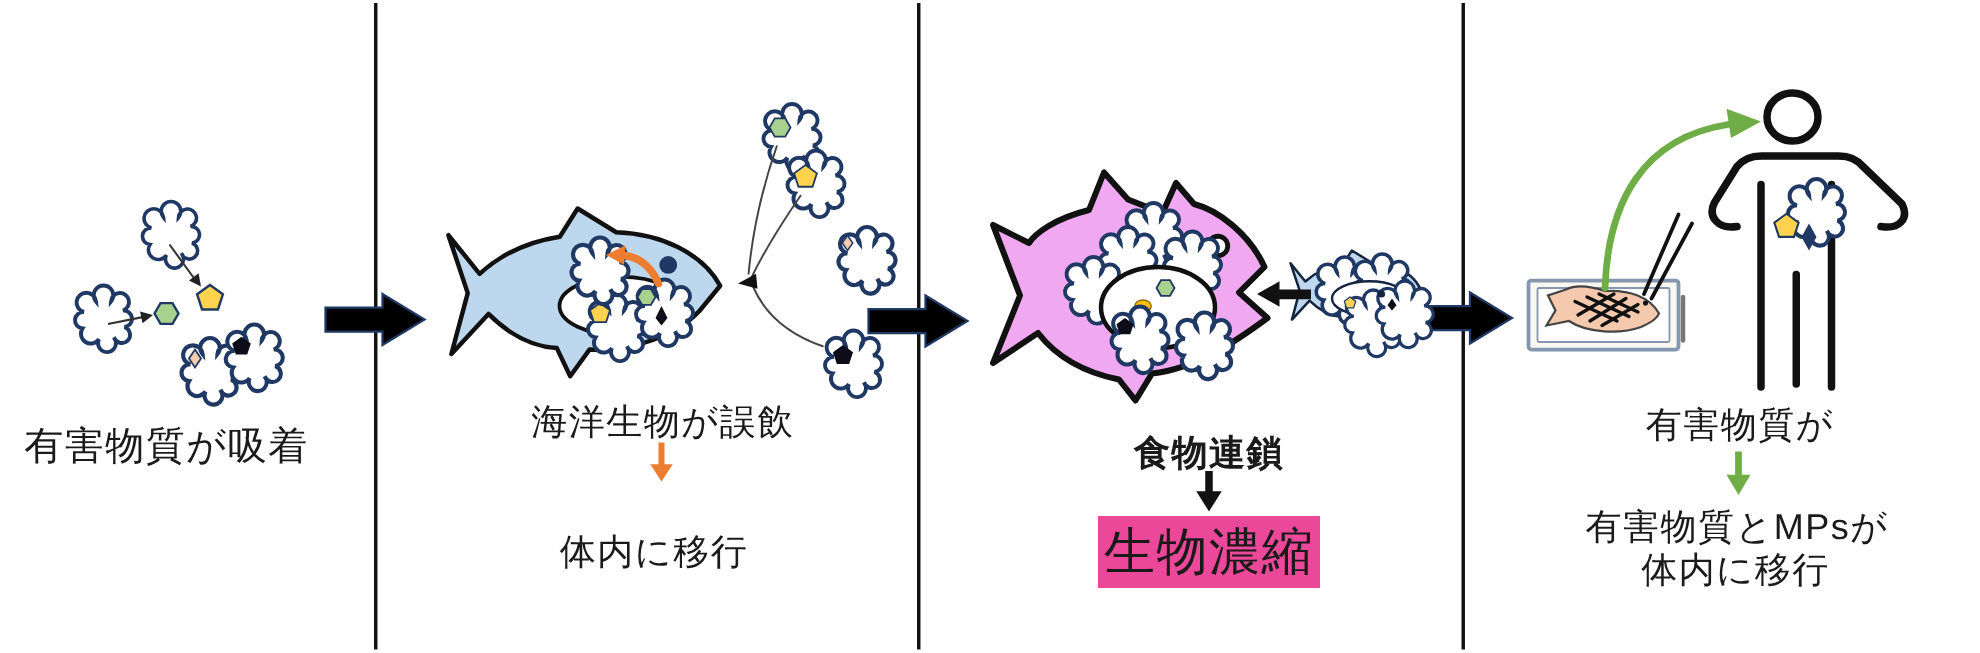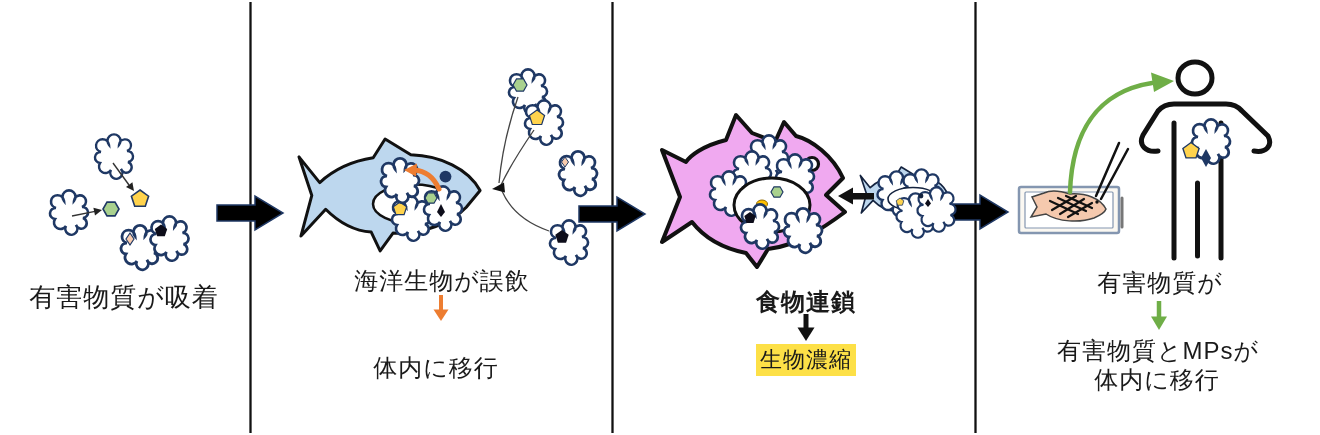--- a/index.html
+++ b/index.html
@@ -8,21 +8,21 @@
     font-family:"Liberation Sans","DejaVu Sans",sans-serif;overflow:hidden;
   }
   #art{position:absolute;left:0;top:0;}
   .cap{
     position:absolute;transform:translateX(-50%);
     color:#1a1a1a;white-space:nowrap;text-align:center;
     font-size:24px;letter-spacing:1px;font-weight:500;
   }
   .cap-lg{font-size:26px;}
   .hl{
-    background:#fde047;padding:1px 4px;font-size:22px;
+    background:#ec4899;padding:1px 4px;font-size:34px;
   }
 </style>
 </head>
 <body>
 
 <div id="stage">
 
   <svg id="art" width="1320" height="435" viewBox="0 0 1320 435">
     <defs>
       <path id="cloud" d="M 8 26 a 5.5 5.5 0 1 1 1 -11 a 6.5 6.5 0 1 1 8 -7 a 6.5 6.5 0 1 1 10 0 a 6 6 0 1 1 8 6 a 5.5 5.5 0 1 1 1 11 a 5.5 5.5 0 1 1 -7 7 a 6 6 0 1 1 -10 1 a 6 6 0 1 1 -11 -7 z"></path>
@@ -183,21 +183,21 @@
         <line x1="806" y1="314" x2="806" y2="329" stroke="#111" stroke-width="5"></line>
         <polygon points="806,341 797.5,327.5 814.5,327.5" fill="#111"></polygon>
       </g>
       <g>
         <line x1="1159" y1="301" x2="1159" y2="318" stroke="#6FAE47" stroke-width="4.5"></line>
         <polygon points="1159,330 1151,316.5 1167,316.5" fill="#6FAE47"></polygon>
       </g>
     </g>
   </svg>
 
-  <div class="cap cap-lg" style="left:124px;top:280px;font-family:Liberation Mono, monospace;">有害物質が吸着</div>
+  <div class="cap cap-lg" style="left:111px;top:280px;font-family:Liberation Mono, monospace;">有害物質が吸着</div>
 
   <div class="cap" style="left:442px;top:265px;">海洋生物が誤飲</div>
   <div class="cap" style="left:436px;top:352px;">体内に移行</div>
 
   <div class="cap" style="left:806px;top:286px;font-weight:bold;">食物連鎖</div>
   <div class="cap hl" style="left:806px;top:344px;">生物濃縮</div>
 
   <div class="cap" style="left:1160px;top:267px;">有害物質が</div>
   <div class="cap" style="left:1158px;top:335px;">有害物質とMPsが</div>
   <div class="cap" style="left:1157px;top:364px;">体内に移行</div>

